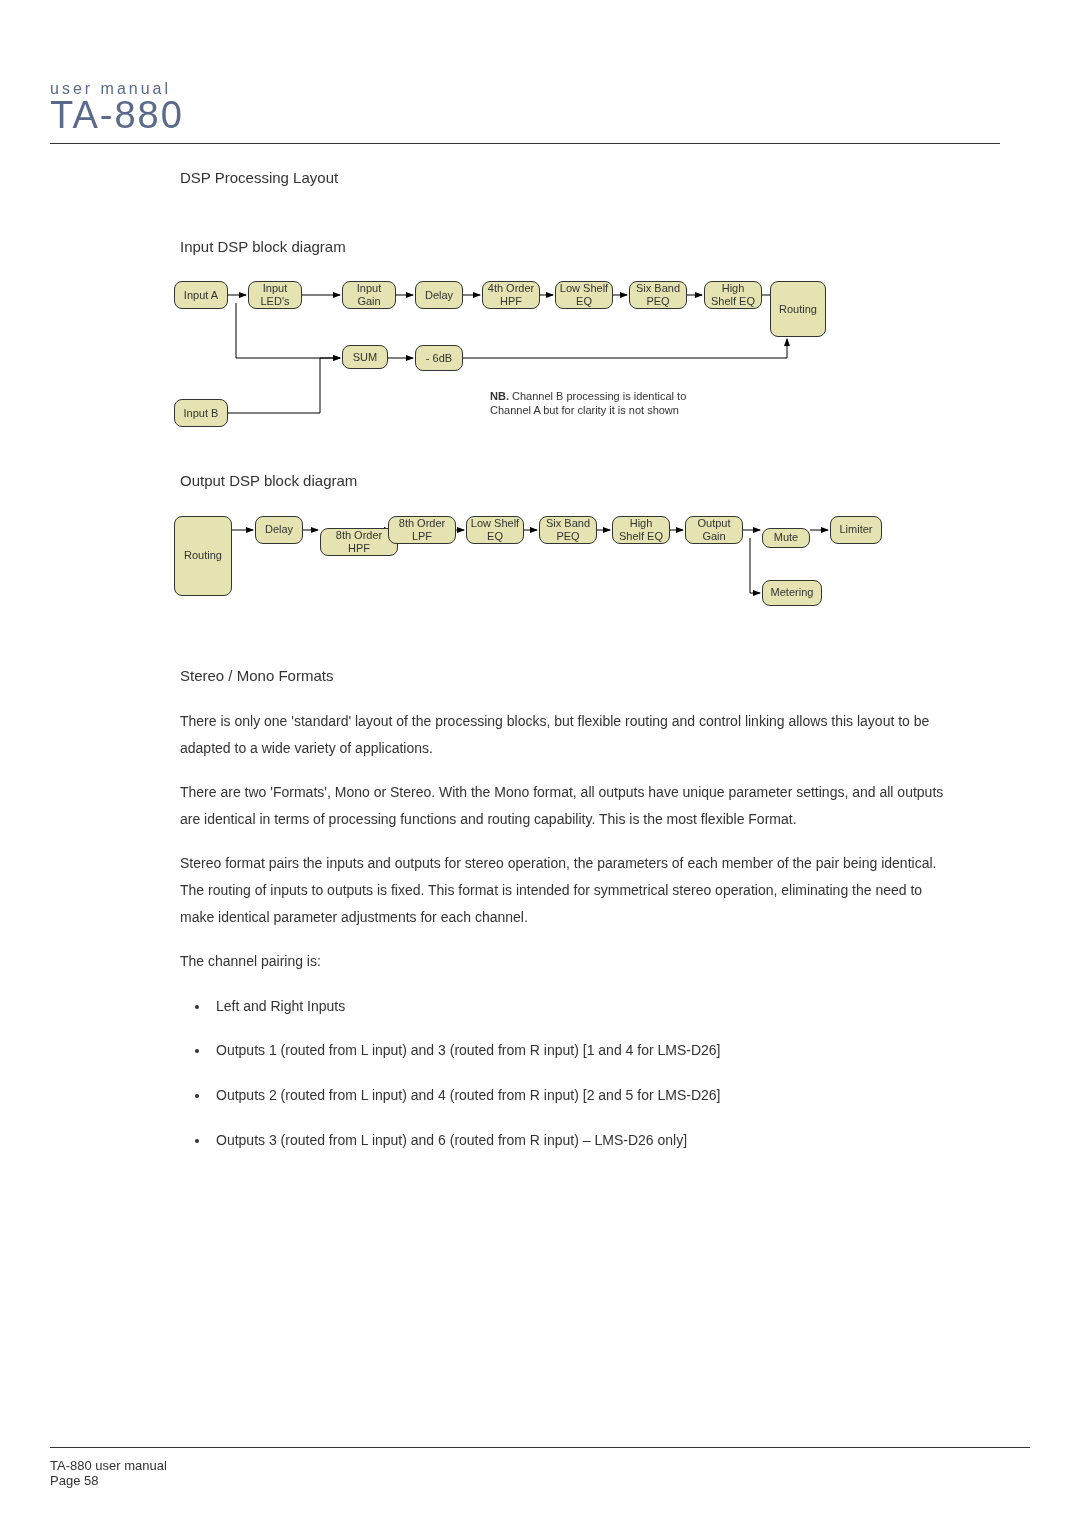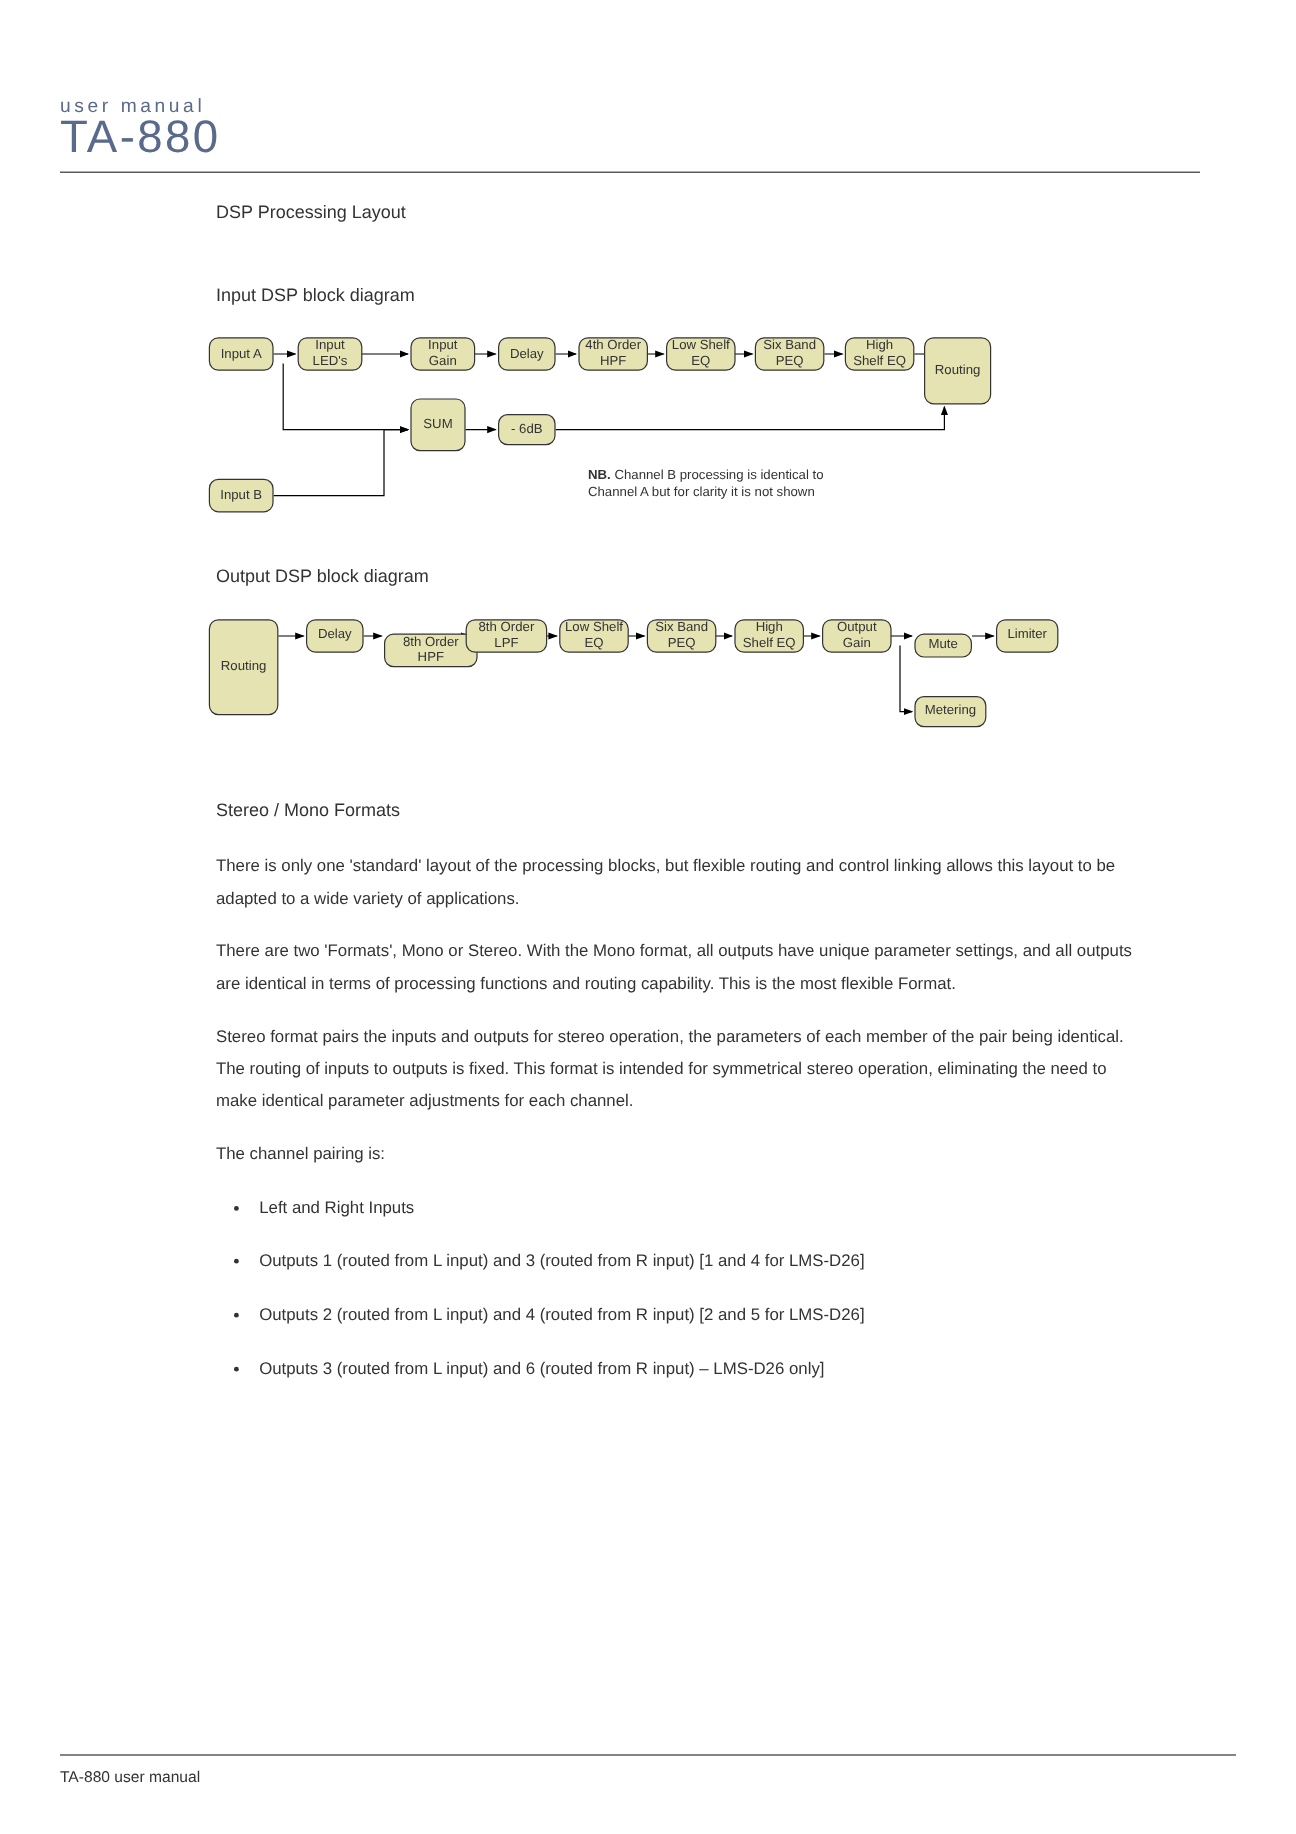--- a/index.html
+++ b/index.html
@@ -137,21 +137,21 @@
       <div class="blk" style="left:4px;top:8px;width:54px;height:28px">Input A</div>
       <div class="blk" style="left:78px;top:8px;width:54px;height:28px">Input LED's</div>
       <div class="blk" style="left:172px;top:8px;width:54px;height:28px">Input Gain</div>
       <div class="blk" style="left:245px;top:8px;width:48px;height:28px">Delay</div>
       <div class="blk" style="left:312px;top:8px;width:58px;height:28px">4th Order HPF</div>
       <div class="blk" style="left:385px;top:8px;width:58px;height:28px">Low Shelf EQ</div>
       <div class="blk" style="left:459px;top:8px;width:58px;height:28px">Six Band PEQ</div>
       <div class="blk" style="left:534px;top:8px;width:58px;height:28px">High Shelf EQ</div>
       <div class="blk" style="left:600px;top:8px;width:56px;height:56px">Routing</div>
 
-      <div class="blk" style="left:172px;top:59px;width:46px;height:44px">SUM</div>
+      <div class="blk" style="left:172px;top:72px;width:46px;height:24px">SUM</div>
       <div class="blk" style="left:245px;top:72px;width:48px;height:26px">- 6dB</div>
 
       <div class="blk" style="left:4px;top:126px;width:54px;height:28px">Input B</div>
 
       <div class="note" style="left:320px;top:116px">
         <b>NB.</b><span> Channel B processing is identical to Channel A but for clarity it is not shown</span>
       </div>
     </div>
 
     <div class="section-title">Output DSP block diagram</div>
@@ -201,15 +201,16 @@
       <li>Outputs 1 (routed from L input) and 3 (routed from R input) [1 and 4 for LMS-D26]</li>
       <li>Outputs 2 (routed from L input) and 4 (routed from R input) [2 and 5 for LMS-D26]</li>
       <li>Outputs 3 (routed from L input) and 6 (routed from R input) – LMS-D26 only]</li>
     </ul>
 
   </div>
 
   <div class="footer">
     <hr class="ftr">
     <div>TA-880 user manual</div>
+    <div>Page 58</div>
   </div>
 
 </div>
 
 </body></html>

